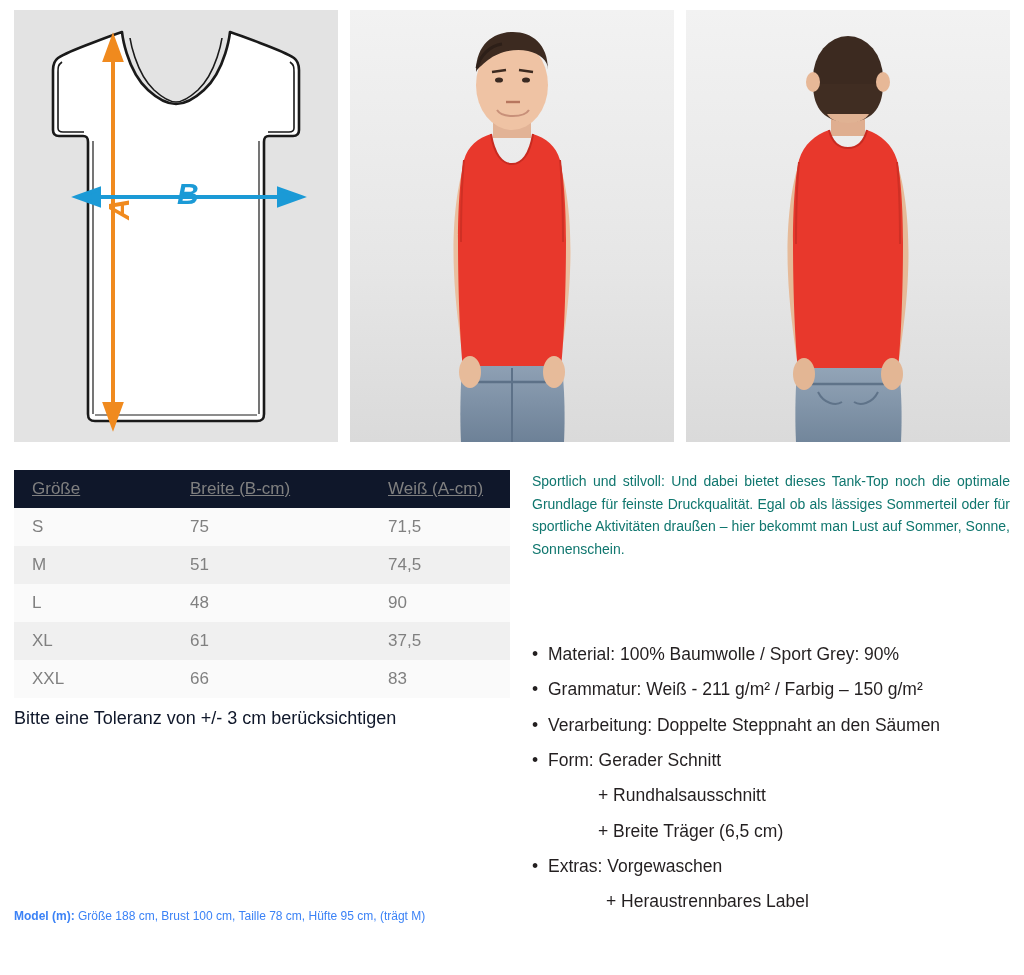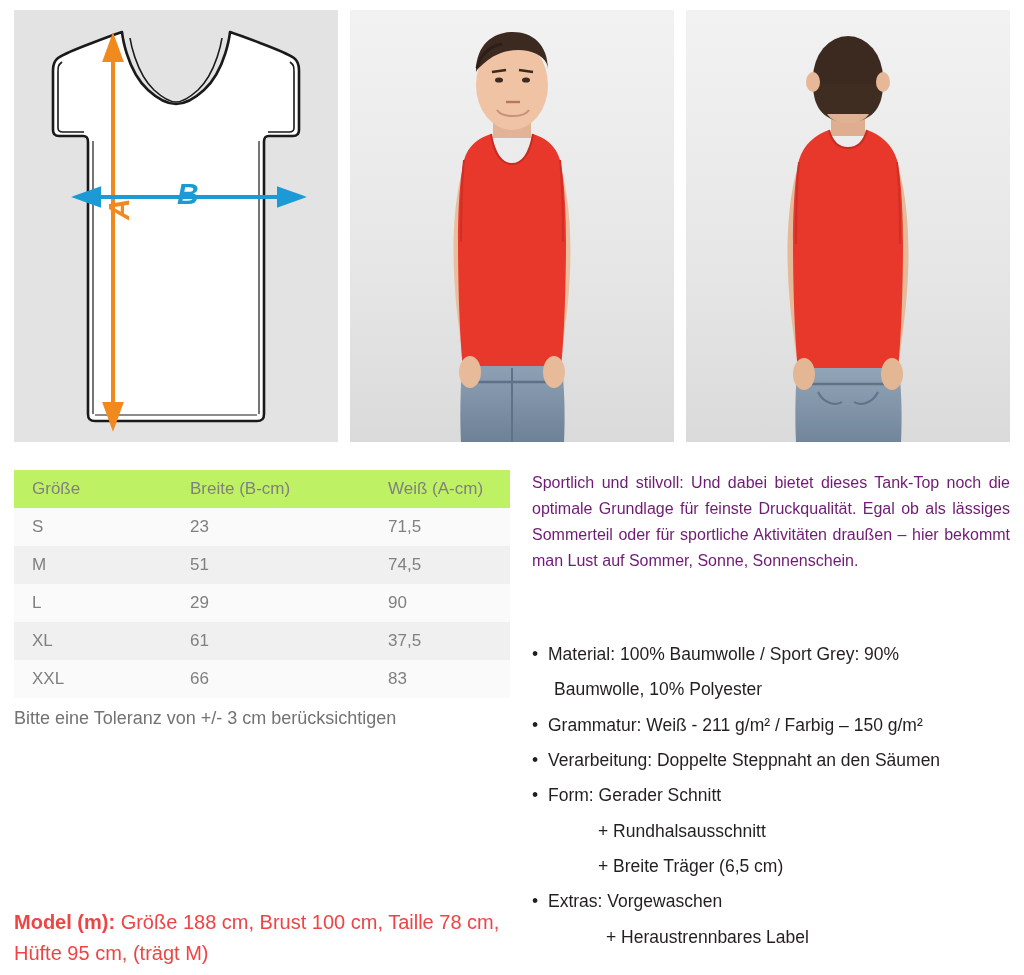--- a/index.html
+++ b/index.html
@@ -81,51 +81,51 @@
     text-align: left;
     font-weight: normal;
     padding: 9px 0 9px 18px;
     height: 19px;
     color: #808080;
   }
   .size-table th:nth-child(1), .size-table td:nth-child(1) { width: 140px; }
   .size-table th:nth-child(2), .size-table td:nth-child(2) { width: 180px; }
   .size-table tr.odd  { background: #f0f0f0; }
   .size-table tr.even { background: #fafafa; }
-  .size-table tr.head { background: #bef264; }
+  .size-table tr.head { background: #0f172a; text-decoration: underline; }
 
   .tolerance {
     position: absolute;
     left: 14px;
     top: 256px;
     font-size: 18px;
-    color: #737373;
+    color: #0f172a;
   }
 
   .model-note {
     position: absolute;
     left: 14px;
     top: 455px;
     width: 500px;
-    font-size: 20px;
+    font-size: 12px;
     line-height: 1.55;
-    color: #ef4444;
+    color: #3b82f6;
   }
   .model-note b { font-weight: bold; }
 
   
   .desc {
     position: absolute;
     left: 532px;
     top: 18px;
     width: 478px;
-    font-size: 16px;
+    font-size: 14px;
     line-height: 1.62;
     text-align: justify;
-    color: #701a75;
+    color: #0f766e;
   }
   .features {
     position: absolute;
     left: 532px;
     top: 188px;
     width: 490px;
     font-size: 17.5px;
     line-height: 1.62;
     color: #231f20;
   }
@@ -277,31 +277,31 @@
       <thead>
         <tr class="head">
           <th>Größe</th>
           <th>Breite (B-cm)</th>
           <th>Weiß (A-cm)</th>
         </tr>
       </thead>
       <tbody>
         <tr class="even">
           <td>S</td>
-          <td>23</td>
+          <td>75</td>
           <td>71,5</td>
         </tr>
         <tr class="odd">
           <td>M</td>
           <td>51</td>
           <td>74,5</td>
         </tr>
         <tr class="even">
           <td>L</td>
-          <td>29</td>
+          <td>48</td>
           <td>90</td>
         </tr>
         <tr class="odd">
           <td>XL</td>
           <td>61</td>
           <td>37,5</td>
         </tr>
         <tr class="even">
           <td>XXL</td>
           <td>66</td>
@@ -316,21 +316,20 @@
       <b>Model (m):</b><span> Größe 188 cm, Brust 100 cm, Taille 78 cm, Hüfte 95 cm, (trägt M)</span>
     </div>
 
     <div class="desc">Sportlich und stilvoll: Und dabei bietet dieses Tank-Top noch die optimale Grundlage für feinste Druckqualität. Egal ob als lässiges Sommerteil oder für sportliche Aktivitäten draußen – hier bekommt man Lust auf Sommer, Sonne, Sonnenschein.</div>
 
     <div class="features">
       <div class="feat-row">
         <span class="bullet">•</span>
         <span class="feat-text">Material: 100% Baumwolle / Sport Grey: 90%</span>
       </div>
-      <div class="sub small-indent" style="padding-left:22px;">Baumwolle, 10% Polyester</div>
 
       <div class="feat-row">
         <span class="bullet">•</span>
         <span class="feat-text">Grammatur: Weiß - 211 g/m² / Farbig – 150 g/m²</span>
       </div>
 
       <div class="feat-row">
         <span class="bullet">•</span>
         <span class="feat-text">Verarbeitung: Doppelte Steppnaht an den Säumen</span>
       </div>

